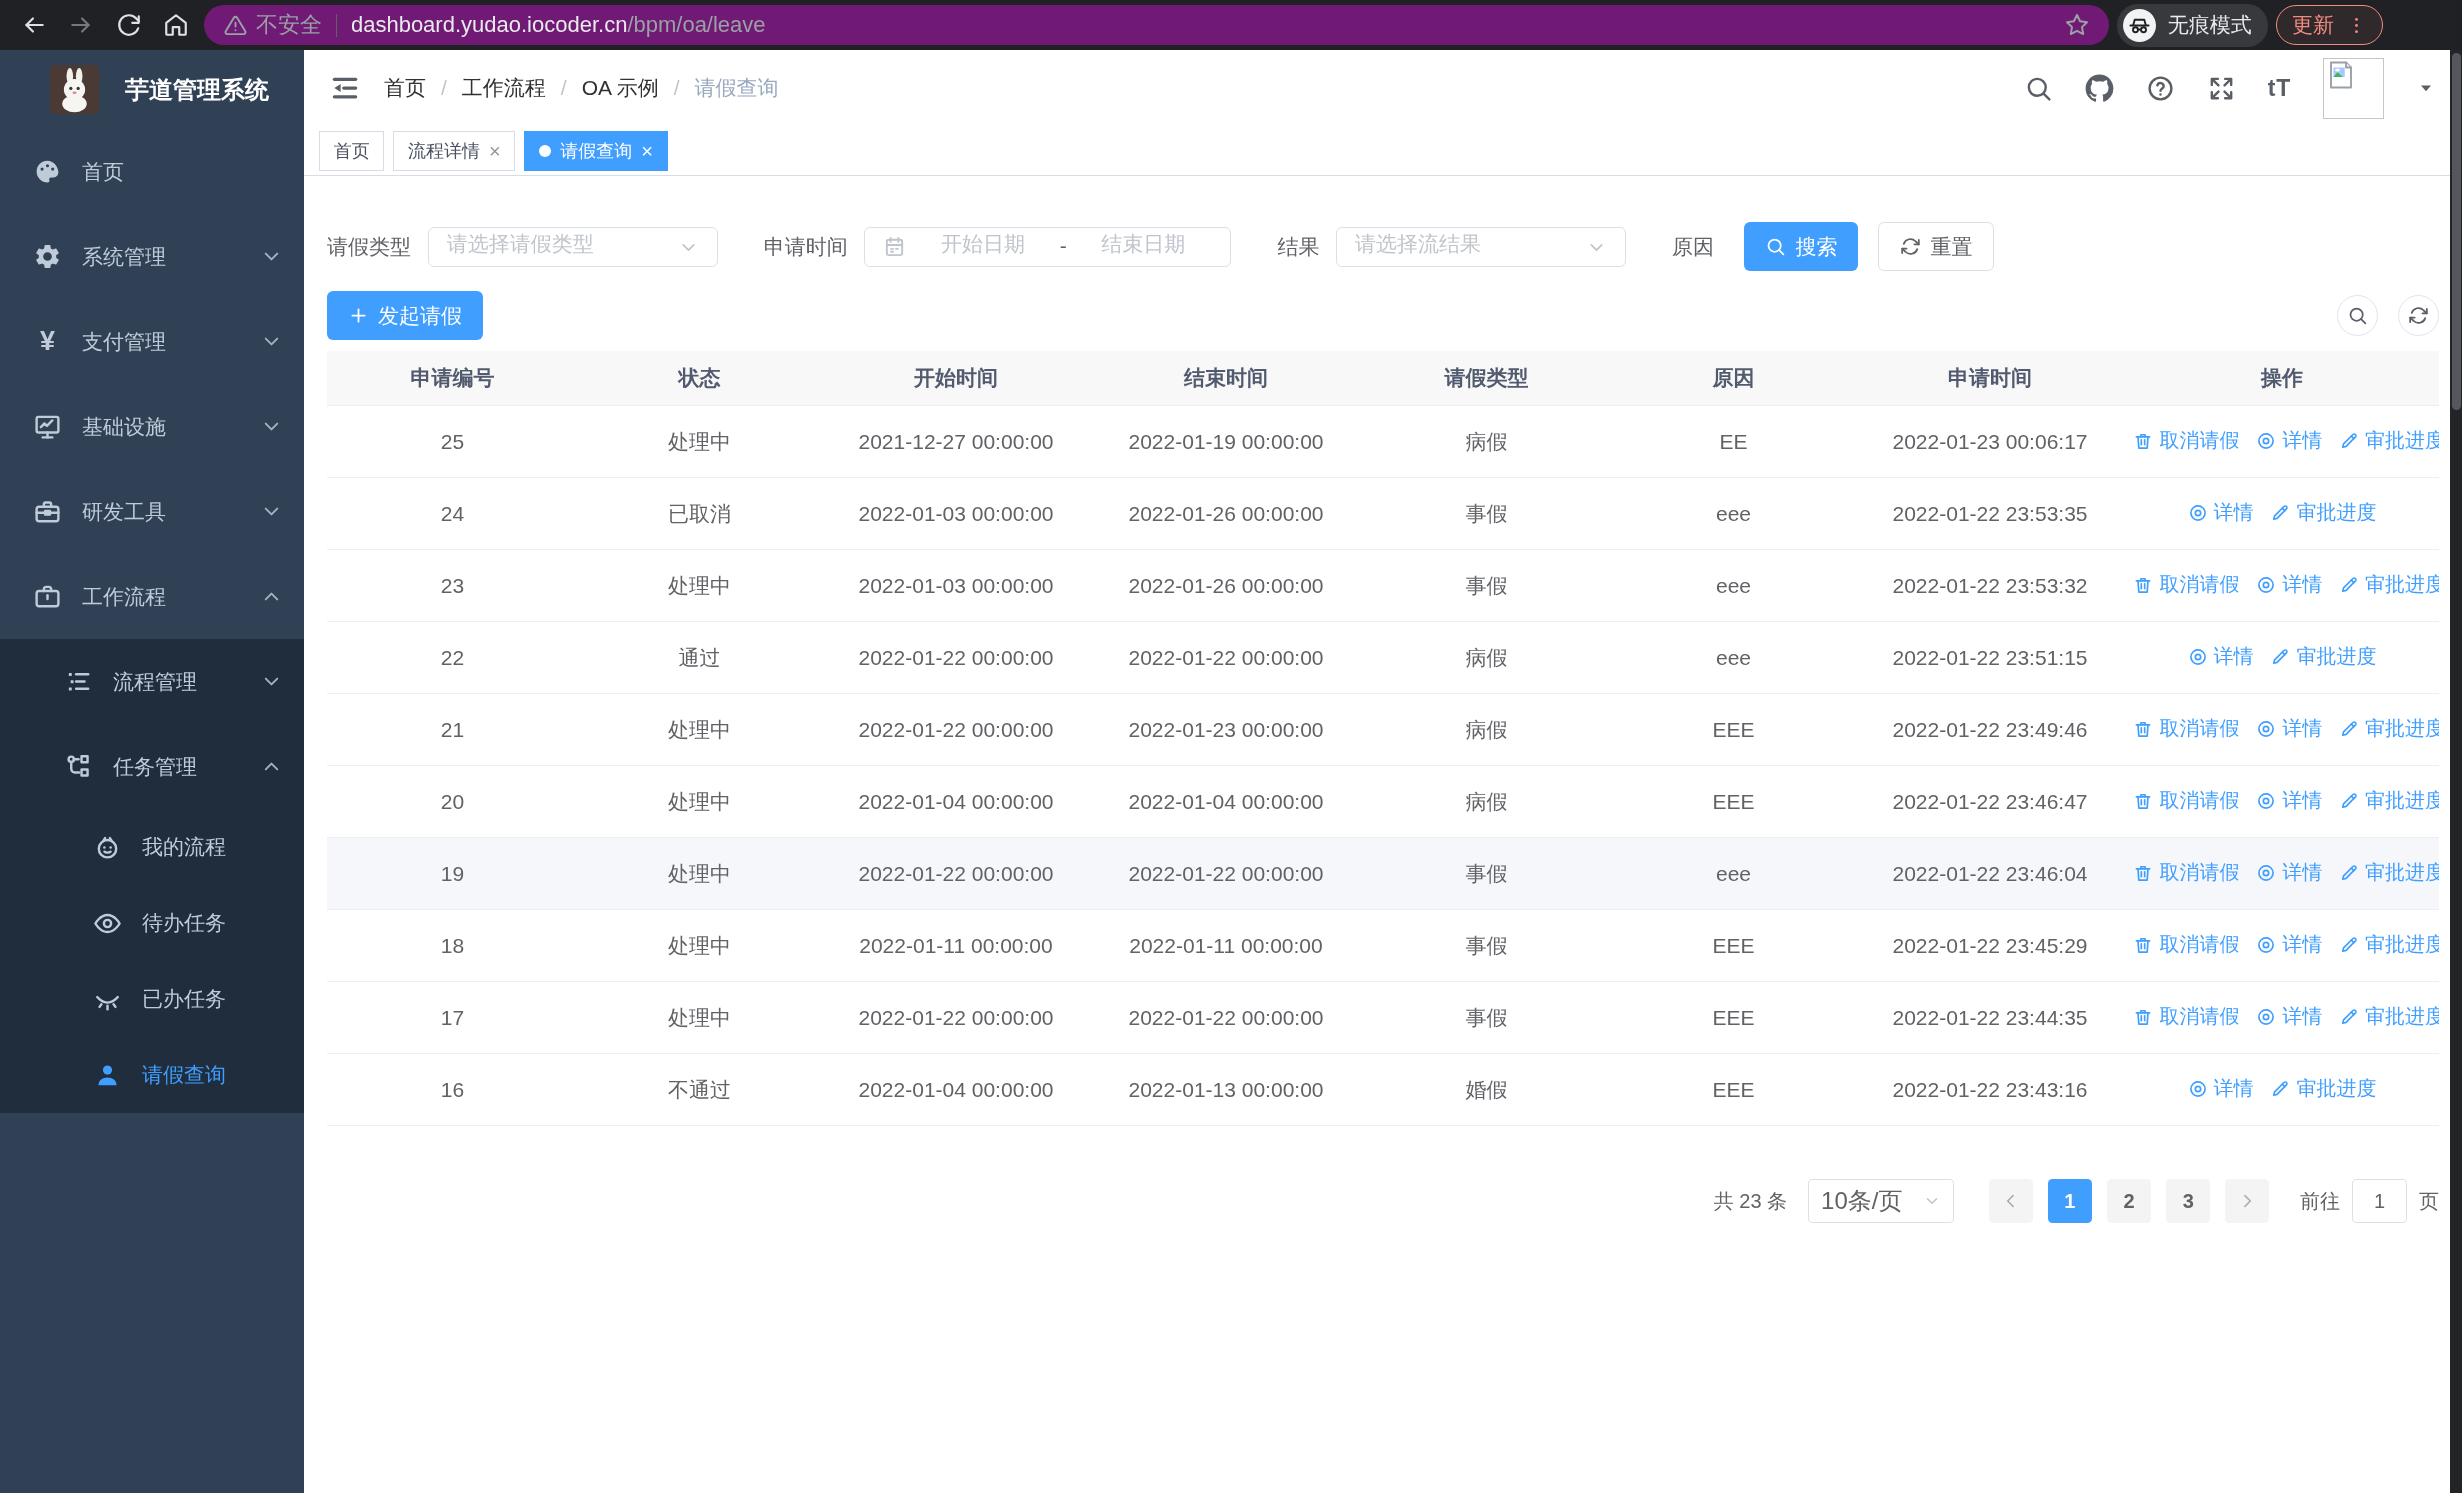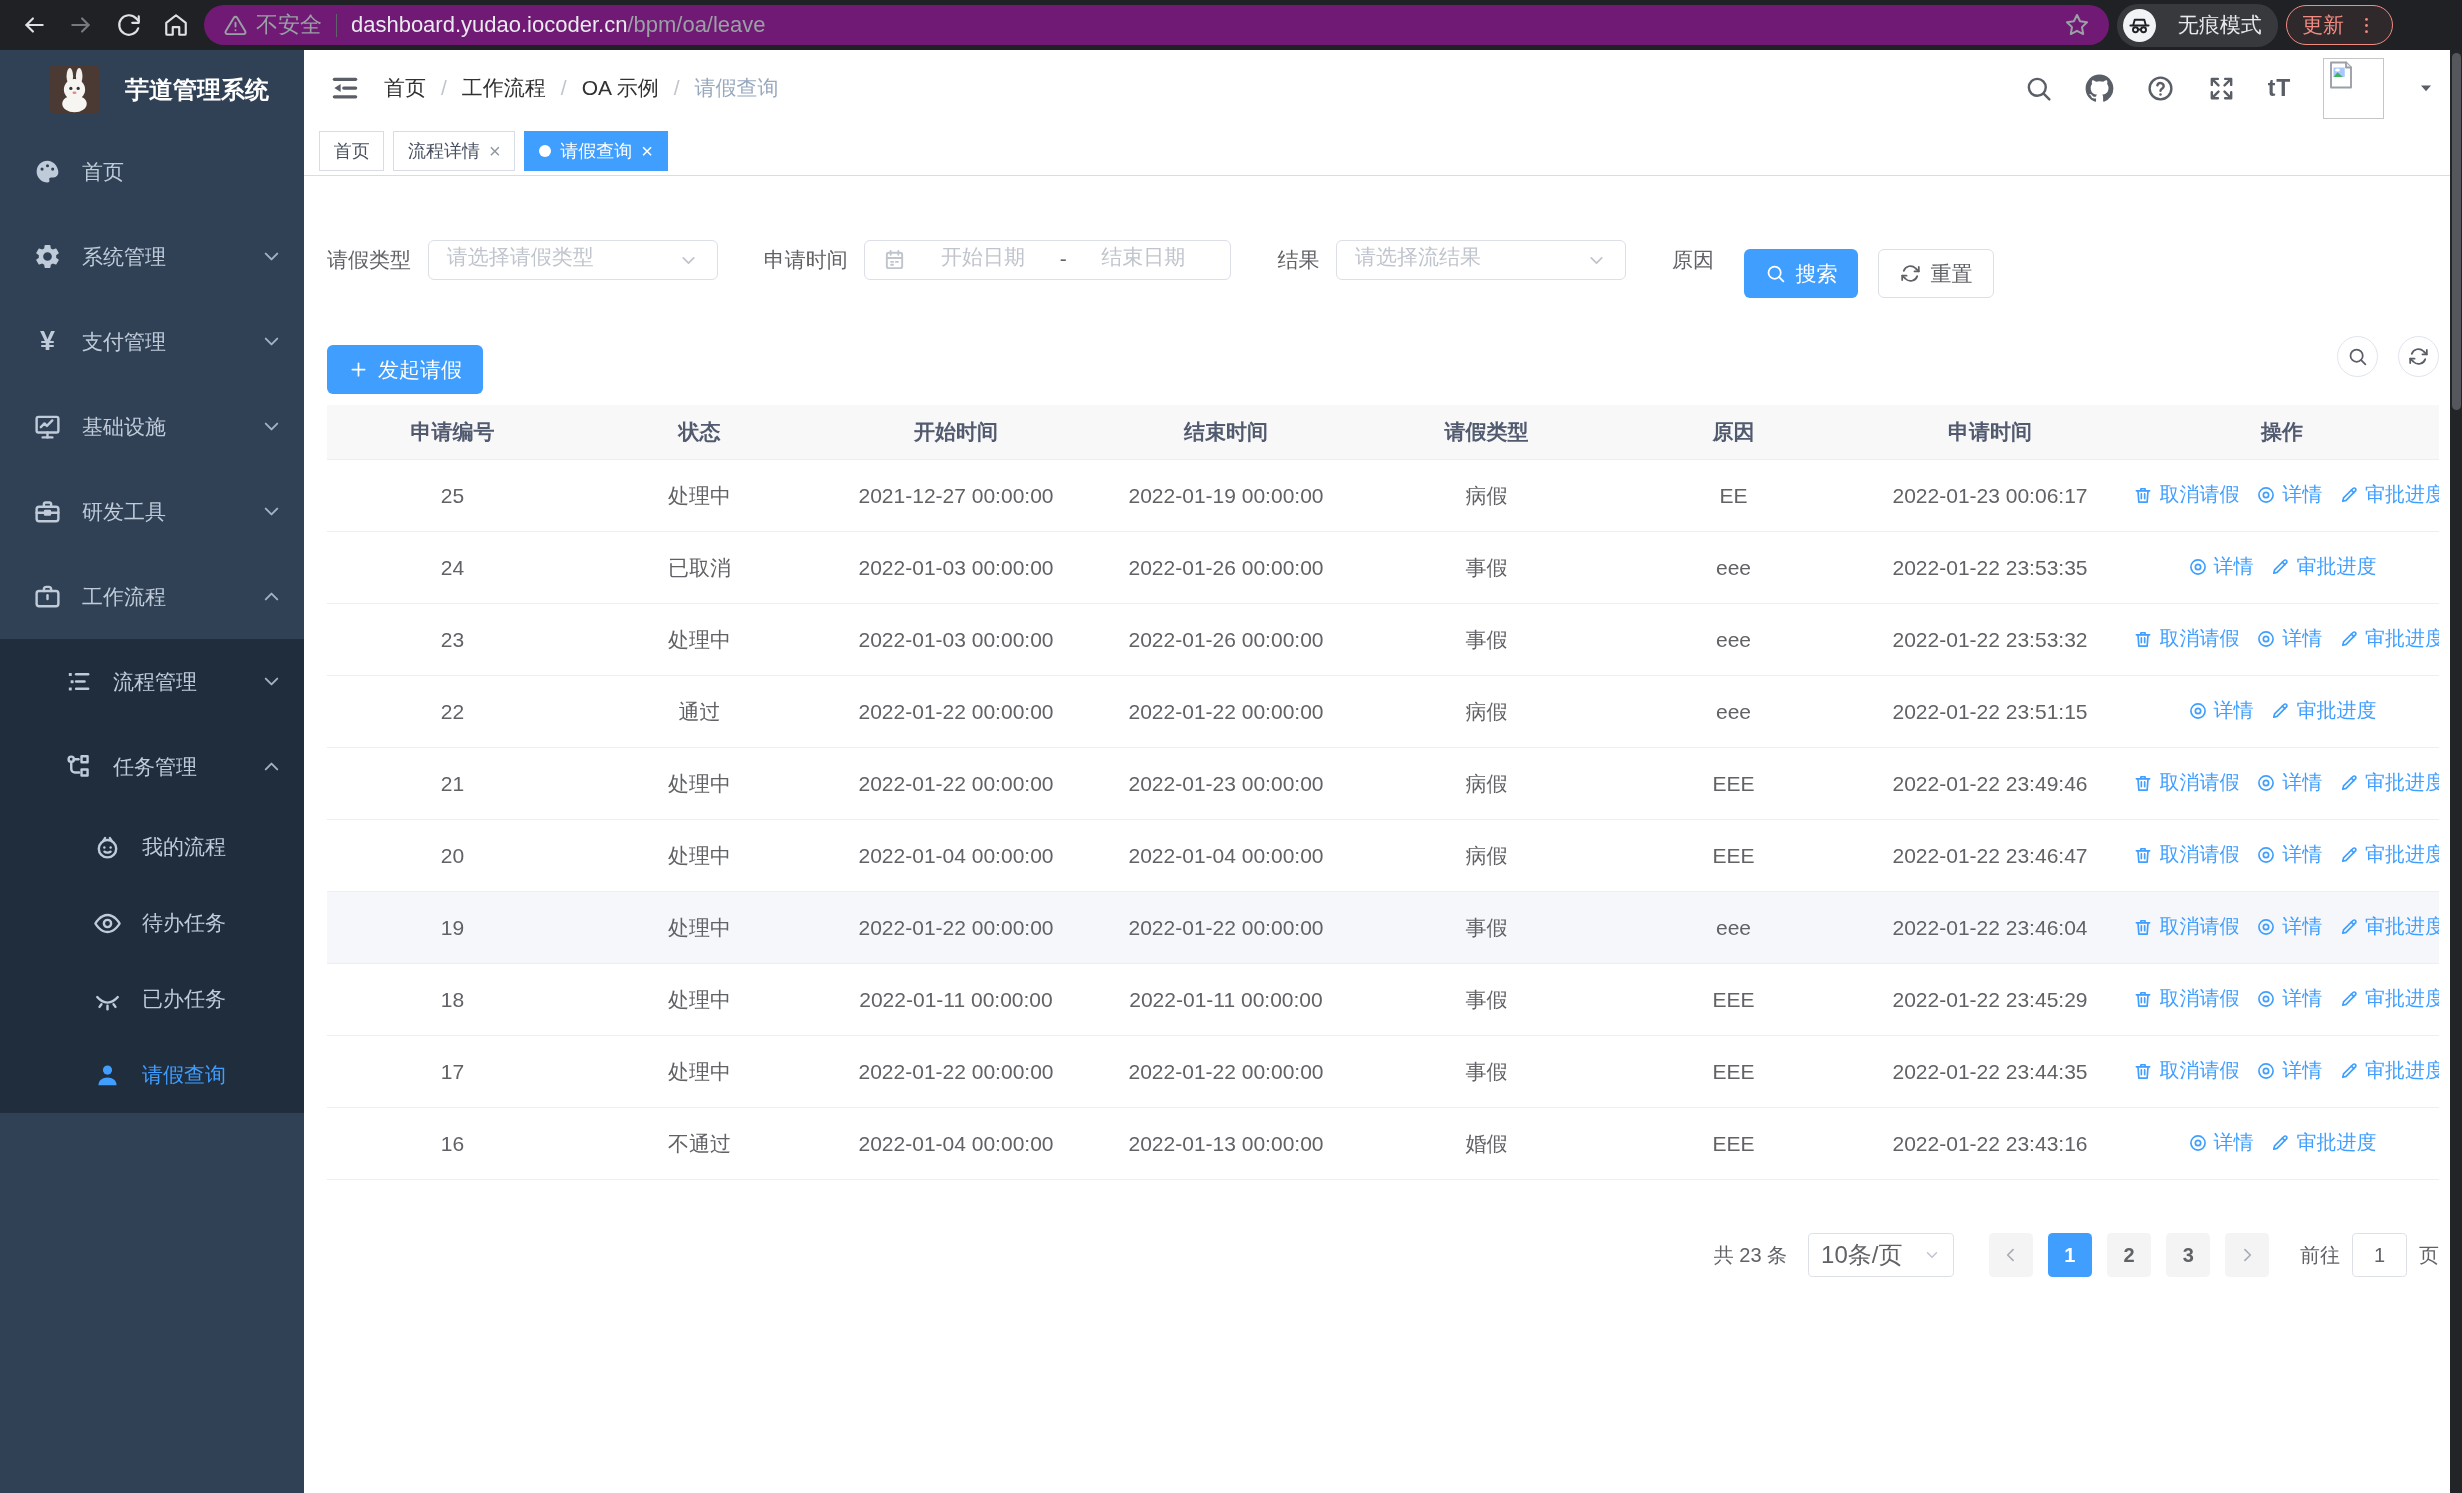--- a/index.html
+++ b/index.html
@@ -13,21 +13,21 @@
   .chrome { height:50px; background:#202124; display:flex; align-items:center; padding:0 13.7px; gap:7.6px; }
   .nav-ic { width:40px; height:40px; border-radius:50%; color:#dfe1e5; display:flex; align-items:center; justify-content:center; flex:0 0 auto; }
   .nav-ic.dim { color:#767a80; }
   .nav-ic .i { width:26px; height:26px; }
   .url-pill { height:40px; flex:0 0 auto; width:1905px; background:#701a75; border-radius:20px; display:flex; align-items:center; padding:0 20px; color:#9aa0a6; font-size:22px; }
   .url-pill .warn { width:23px; height:23px; margin-right:9px; color:#9aa0a6; }
   .url-sep { width:1.5px; height:23px; background:#5f6368; margin:0 13.7px; }
   .url-host { color:#e8eaed; }
   .url-path { color:#9aa0a6; }
   .url-star { margin-left:auto; width:24px; height:24px; color:#9aa0a6; }
-  .incog { height:43px; background:#38393d; border-radius:21px; display:flex; align-items:center; gap:22px; padding:0 16.7px 0 6px; color:#e8eaed; font-size:21px; flex:0 0 auto; }
+  .incog { height:43px; background:#38393d; border-radius:21px; display:flex; align-items:center; gap:12px; padding:0 16.7px 0 6px; color:#e8eaed; font-size:21px; flex:0 0 auto; }
   .incog-circle { width:33px; height:33px; border-radius:50%; background:#f1f3f4; color:#202124; display:flex; align-items:center; justify-content:center; }
   .incog-circle .i { width:23px; height:23px; }
   .update-btn { height:40px; border:1.5px solid #f28b82; background:rgba(242,139,130,.08); border-radius:20px; display:flex; align-items:center; gap:12px; padding:0 15px; color:#f28b82; font-size:21px; flex:0 0 auto; }
   .update-btn .i { width:21px; height:21px; }
 
   
   .app { display:flex; height:1443px; }
 
   
   .sidebar { width:304px; flex:0 0 auto; background:#304156; color:#bfcbd9; overflow:hidden; }
@@ -74,21 +74,21 @@
   .box { height:40px; border:1.5px solid #dcdfe6; border-radius:6px; background:#fff; display:flex; align-items:flex-end; padding:8px 18px; font-size:21px; color:#c0c4cc; }
   .sel { width:290px; justify-content:space-between; }
   .sel .chev { width:21px; height:21px; color:#c0c4cc; }
   .daterange { width:367px; gap:7.6px; }
   .daterange .cal { width:23px; height:23px; color:#c0c4cc; flex:0 0 auto; }
   .daterange .ph { flex:1; text-align:center; }
   .daterange .rsep { color:#606266; }
   .inp { width:287px; }
   .inp input { border:none; outline:none; width:100%; font-size:21px; color:#606266; font-family:inherit; }
   .inp input::placeholder { color:#c0c4cc; }
-  .btn { height:49px; border-radius:6px; font-size:21px; display:inline-flex; align-items:center; gap:9px; padding:0 21px; cursor:pointer; border:none; font-family:inherit; white-space:nowrap;margin-top:27px; }
+  .btn { height:49px; border-radius:6px; font-size:21px; display:inline-flex; align-items:center; gap:9px; padding:0 21px; cursor:pointer; border:none; font-family:inherit; white-space:nowrap; }
   .btn .i { width:21px; height:21px; }
   .btn-primary { background:#409EFF; color:#fff; }
   .btn-plain { background:#fff; border:1.5px solid #dcdfe6; color:#606266; }
   .btn-reset { margin-left:20px; }
 
   
   .actions-row { display:flex; align-items:center; justify-content:space-between; margin-bottom:10.6px; }
   .right-tools { display:flex; gap:20px; }
   .circle-btn { width:41px; height:41px; border-radius:50%; border:1.5px solid #dfe4ed; background:#fff; color:#5a5e66; display:flex; align-items:center; justify-content:center; cursor:pointer; }
   .circle-btn .i { width:21px; height:21px; }

